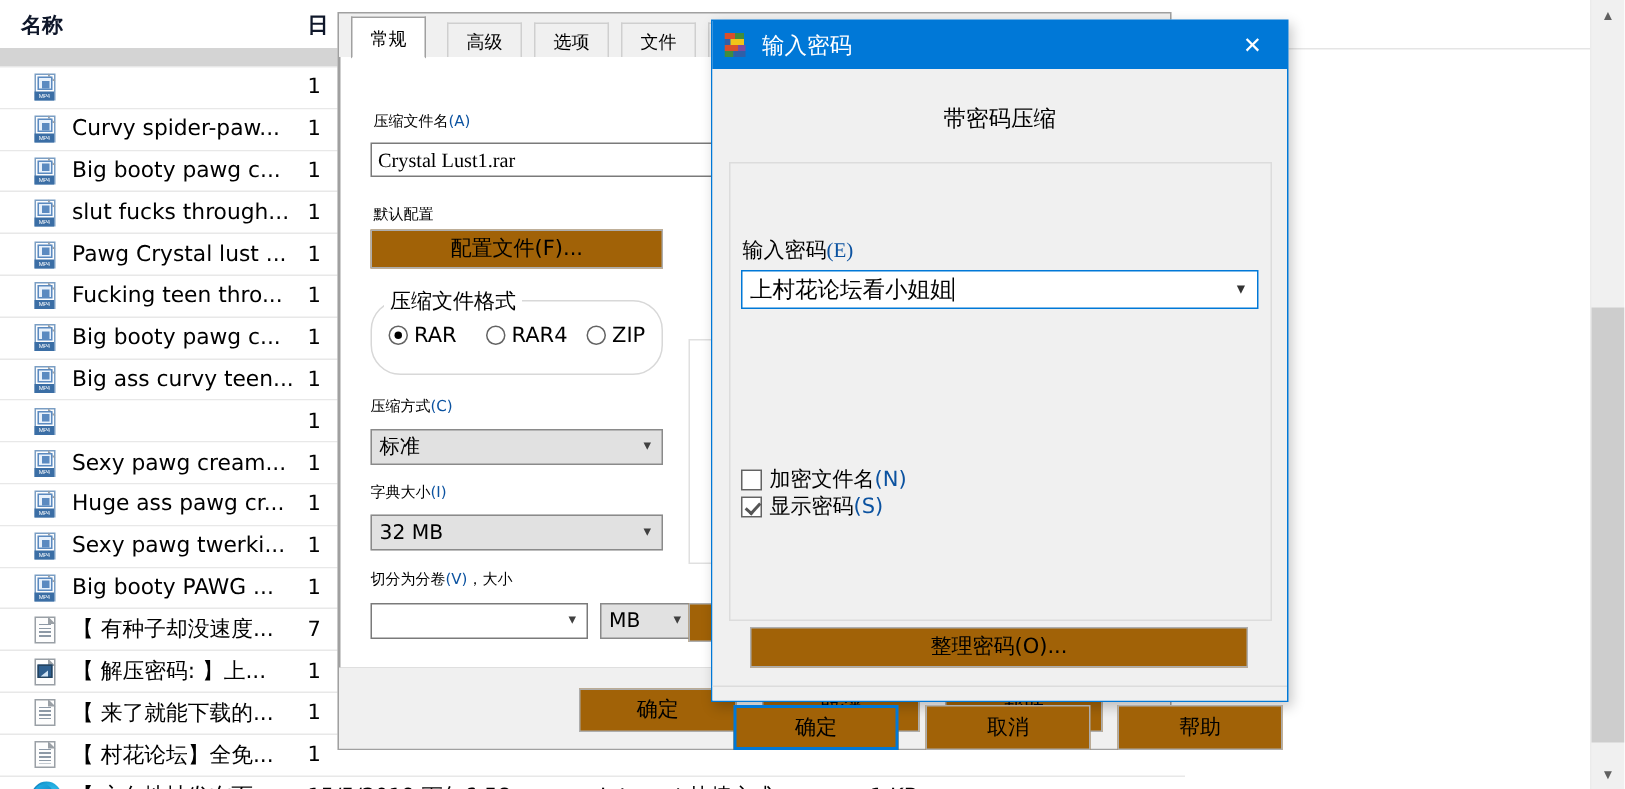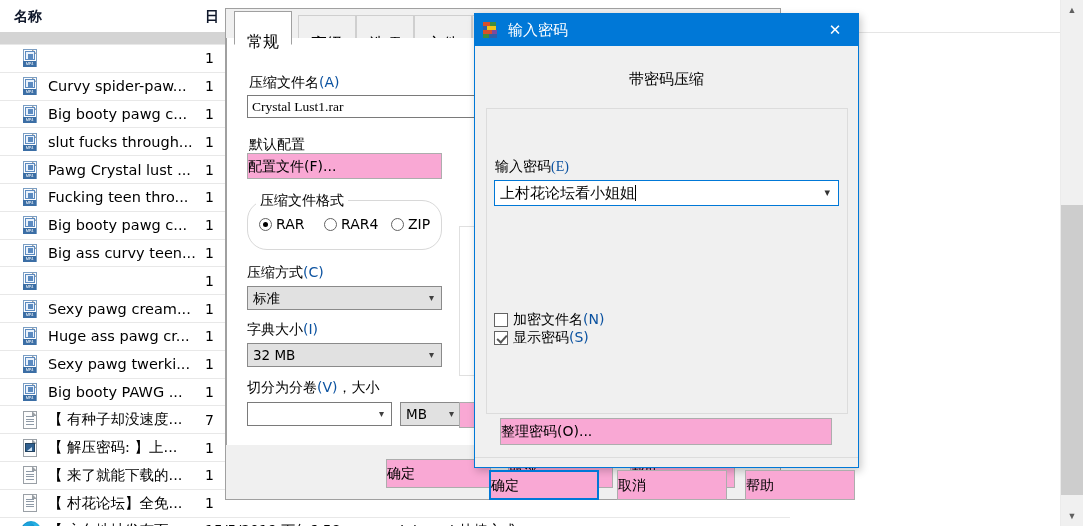--- a/index.html
+++ b/index.html
@@ -230,27 +230,27 @@
   }
   #tabstrip {
     position: absolute;
     left: 0; top: 0;
     width: 556px; height: 30px;
   }
   .tab {
     position: absolute;
     top: 6px;
     height: 24px;
-    padding: 16px 12px;
+    padding: 0 12px;
     line-height: 24px;
     background: #f0f0f0;
     border: 1px solid #cfcfcf;
     border-bottom: none;
     box-sizing: border-box;
-    font-size: 16px;
+    font-size: 12px;
     font-family: "DejaVu Sans", sans-serif;
     color: #000;
   }
   .tab.active {
     top: 2px;
     height: 28px;
     line-height: 28px;
     background: #ffffff;
     border: 1px solid #a0a0a0;
     border-bottom: 1px solid #ffffff;
@@ -260,21 +260,21 @@
     position: absolute;
     left: 0; top: 29px;
     width: 554px; height: 408px;
     background: #ffffff;
     border: 1px solid #a0a0a0;
     border-top: none;
     box-sizing: border-box;
   }
   .lbl {
     position: absolute;
-    font-size: 14px;
+    font-size: 10px;
     font-family: "DejaVu Sans", sans-serif;
     color: #000;
     white-space: nowrap;
   }
   .accel { color: #0b52a0; }
   .textbox {
     position: absolute;
     background: #ffffff;
     border: 1px solid #7a7a7a;
     box-sizing: border-box;
@@ -282,27 +282,27 @@
     font-family: Liberation Serif, serif;
     color: #000;
     padding: 0 4px;
     line-height: 21px;
     height: 23px;
     white-space: nowrap;
     overflow: hidden;
   }
   .btn {
     position: absolute;
-    background: #f9a8d4;
+    background: #a16207;
     border: 1px solid #adadad;
     box-sizing: border-box;
     font-size: 14px;
     font-family: "DejaVu Sans", sans-serif;
     color: #000;
-    text-align: left;
+    text-align: center;
     cursor: default;
     white-space: nowrap;
   }
   .combo {
     position: absolute;
     background: #e1e1e1;
     border: 1px solid #8a8a8a;
     box-sizing: border-box;
     height: 24px;
     font-size: 13.5px;

